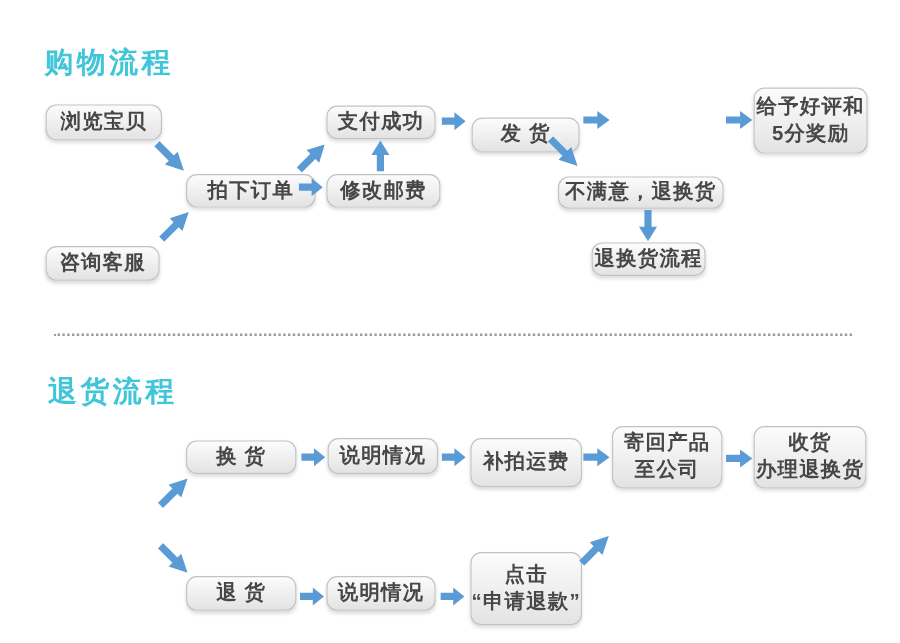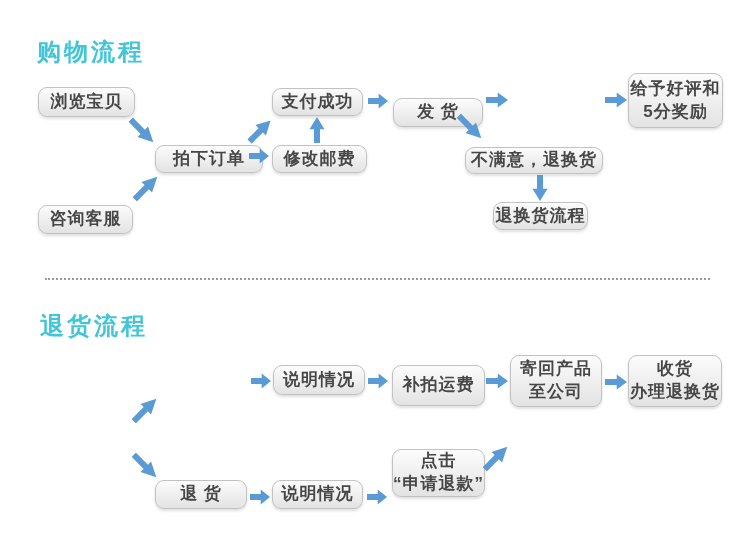--- a/index.html
+++ b/index.html
@@ -128,29 +128,30 @@
   <div class="arrow" style="left:527px;top:180px;transform:rotate(90deg)">
     <svg width="26" height="16" viewBox="0 0 30 16" preserveAspectRatio="none">
         <path d="M0 5 H16 V0.5 L30 8 L16 15.5 V11 H0 Z"></path>
       </svg>
     </div>
 
   <div class="divider" style="left:45px;top:278px;width:665px"></div>
 
   <div class="flow-title" style="left:40px;top:310px">退货流程</div>
 
+  <div class="node" style="left:155px;top:367px;width:92px;height:28px">换 货</div>
   <div class="node" style="left:273px;top:365px;width:92px;height:30px">说明情况</div>
   <div class="node" style="left:392px;top:365px;width:93px;height:41px">补拍运费</div>
   <div class="node" style="left:510px;top:355px;width:92px;height:52px">寄回产品
 至公司</div>
   <div class="node" style="left:628px;top:355px;width:94px;height:52px">收货
 办理退换货</div>
   <div class="node" style="left:155px;top:480px;width:92px;height:29px">退 货</div>
   <div class="node" style="left:272px;top:480px;width:91px;height:29px">说明情况</div>
-  <div class="node" style="left:392px;top:449px;width:93px;height:48px">点击
+  <div class="node" style="left:392px;top:460px;width:93px;height:61px">点击
 “申请退款”</div>
 
   <div class="arrow" style="left:129px;top:402px;transform:rotate(-45deg)">
     <svg width="32" height="16" viewBox="0 0 30 16" preserveAspectRatio="none">
         <path d="M0 5 H16 V0.5 L30 8 L16 15.5 V11 H0 Z"></path>
       </svg>
     </div>
   <div class="arrow" style="left:129px;top:458px;transform:rotate(45deg)">
     <svg width="32" height="16" viewBox="0 0 30 16" preserveAspectRatio="none">
         <path d="M0 5 H16 V0.5 L30 8 L16 15.5 V11 H0 Z"></path>

